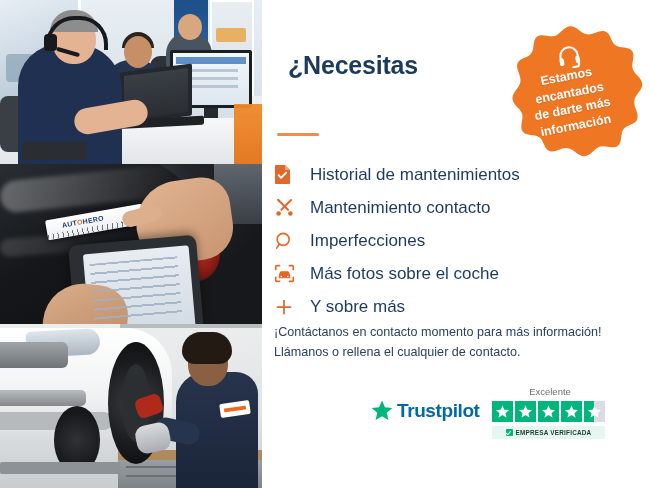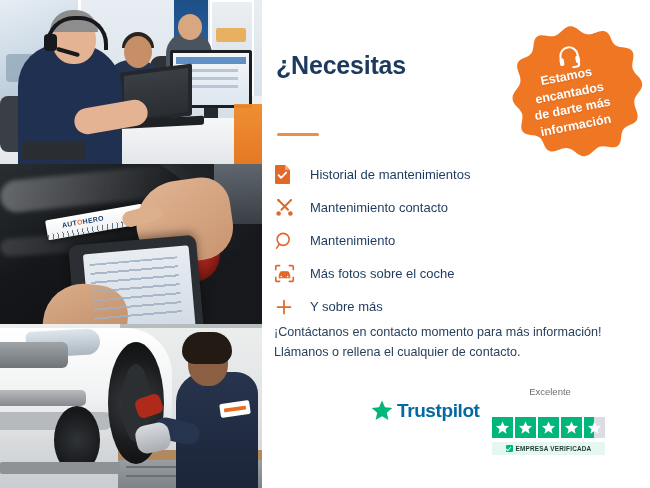--- a/index.html
+++ b/index.html
@@ -355,21 +355,21 @@
     position: absolute;
     left: 262px;
     top: 0;
     width: 388px;
     height: 488px;
     background: #ffffff;
   }
 
   .headline {
     position:absolute;
-    left: 14px;
+    left: 26px;
     top: 50px;
     width: 230px;
     color:#1c3a5e;
     font-size: 25px;
     font-weight: bold;
     line-height: 1.24;
     letter-spacing: -0.2px;
   }
   .rule {
     position:absolute;
@@ -430,21 +430,21 @@
     width: 30px;
     min-width:30px;
     height: 24px;
     display:flex;
     align-items:center;
     justify-content:flex-start;
     color:#e2682a;
   }
   .feat-label{
     color:#1c3a5e;
-    font-size: 13px;
+    font-size: 17px;
     line-height: 1;
     padding-left: 6px;
   }
 
   
   .contact{
     position:absolute;
     left: 12px;
     top: 322px;
     width: 352px;
@@ -479,21 +479,21 @@
     position:absolute;
     left: 122px;
     top: 0px;
     width: 140px;
   }
   .tp-excelente{
     font-size: 9.5px;
     color:#6d7175;
     text-align:center;
     width: 116px;
-    padding-bottom:20px;
+    padding-bottom:4px;
   }
   .tp-stars{
     display:flex;
     gap: 2px;
   }
   .tp-star{
     width: 21px;
     height: 21px;
     background:#00b67a;
     position:relative;
@@ -662,21 +662,21 @@
         <span class="feat-label">Mantenimiento contacto</span>
       </div>
 
       <div class="feat">
         <span class="feat-icon">
           <svg width="20" height="20" viewBox="0 0 24 24" fill="none" stroke="#e2682a" stroke-width="1.9" stroke-linecap="round">
             <circle cx="11" cy="10" r="7.2"></circle>
             <path d="M6.6 15.6L3.2 20.6"></path>
           </svg>
         </span>
-        <span class="feat-label">Mantenimiento</span>
+        <span class="feat-label">Imperfecciones</span>
       </div>
 
       <div class="feat">
         <span class="feat-icon">
           <svg width="21" height="21" viewBox="0 0 24 24" fill="none" stroke="#e2682a" stroke-width="1.9" stroke-linecap="round">
             <path d="M2 7.5V4.2a1.2 1.2 0 0 1 1.2-1.2H6.4"></path>
             <path d="M22 7.5V4.2A1.2 1.2 0 0 0 20.8 3h-3.2"></path>
             <path d="M2 16.5v3.3A1.2 1.2 0 0 0 3.2 21h3.2"></path>
             <path d="M22 16.5v3.3A1.2 1.2 0 0 1 20.8 21h-3.2"></path>
             <path d="M6 14.2l1.3-3.4a1.4 1.4 0 0 1 1.3-.9h6.8a1.4 1.4 0 0 1 1.3.9l1.3 3.4v2.6H6z" fill="#e2682a" stroke="#e2682a" stroke-width="1.2" stroke-linejoin="round"></path>

